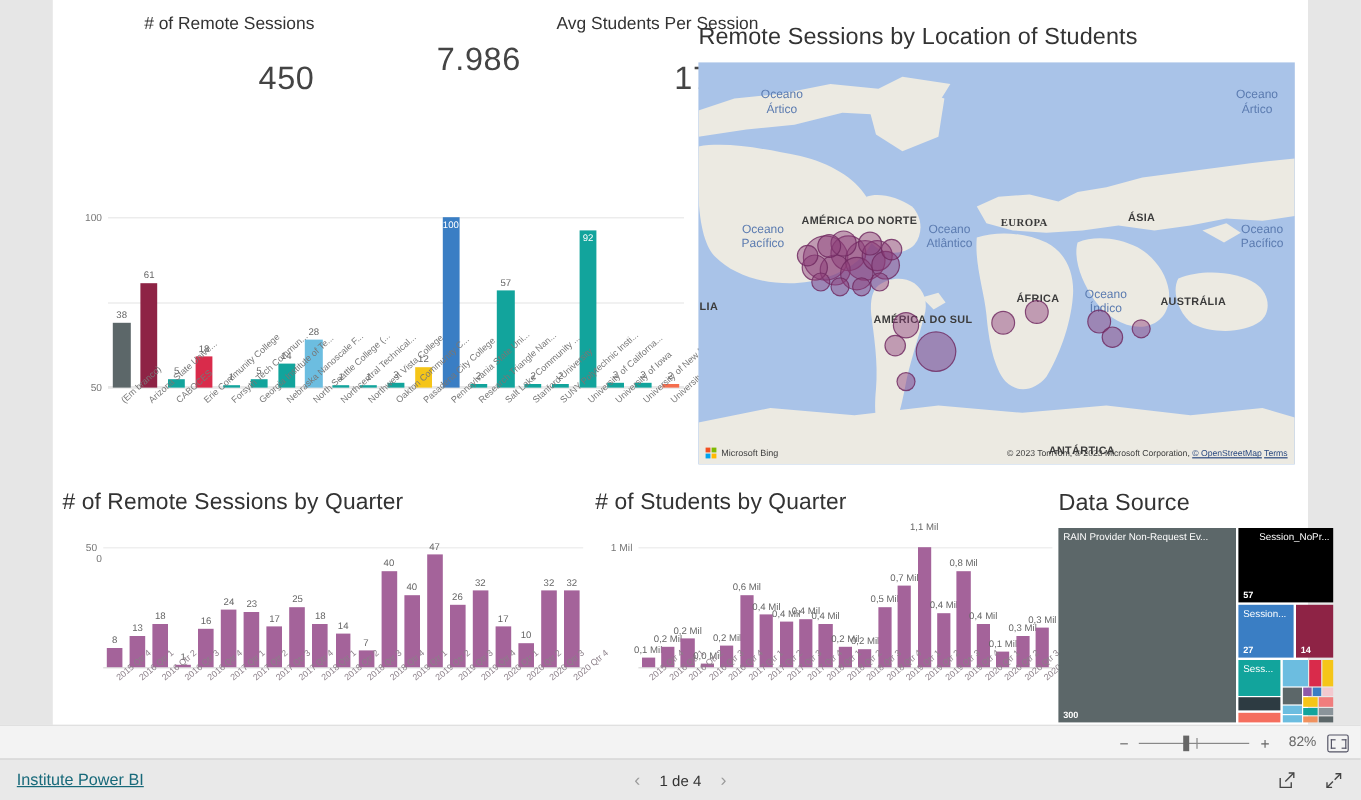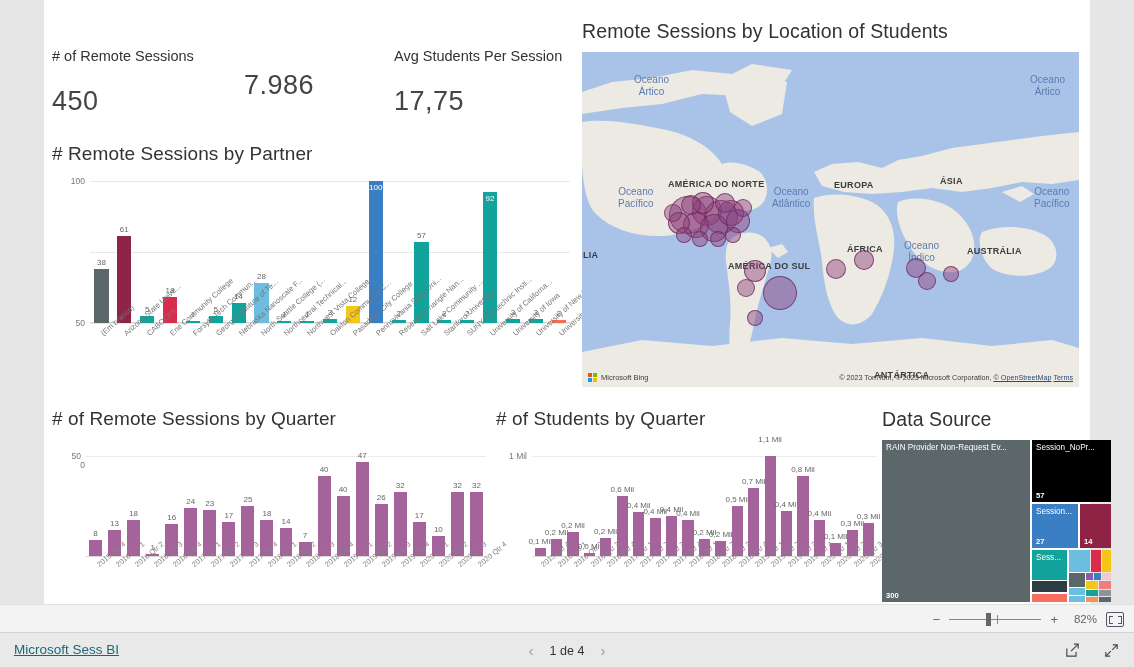--- a/index.html
+++ b/index.html
@@ -14,21 +14,21 @@
   
   .canvas{
     position:absolute;left:44px;top:0;width:1046px;height:604px;
     background:#ffffff;
   }
   .side-gutter-l{position:absolute;left:0;top:0;width:44px;height:604px;background:#e6e6e6;}
   .side-gutter-r{position:absolute;left:1090px;top:0;width:44px;height:604px;background:#e6e6e6;}
 
   
   .kpi-row{position:absolute;left:0;top:12px;width:530px;height:110px;}
-  .kpi{position:absolute;text-align:left;margin-top:36px;}
+  .kpi{position:absolute;text-align:right;}
   .kpi .kpi-title{
     font-size:14.5px;color:#333;font-weight:400;white-space:nowrap;
   }
   .kpi .kpi-value{
     margin-top:22px;font-size:27px;color:#444;font-weight:400;letter-spacing:.5px;
   }
   .kpi0{left:8px;width:210px;}
   .kpi1{left:200px;width:190px;}
   .kpi2{left:350px;width:238px;}
 
@@ -149,21 +149,20 @@
       <div class="kpi kpi1">
         <div class="kpi-value">7.986</div>
       </div>
       <div class="kpi kpi2">
         <div class="kpi-title">Avg Students Per Session</div>
         <div class="kpi-value">17,75</div>
       </div>
     </div>
 
     <div class="partner">
-      <div class="vtitle"># Remote Sessions by Partner</div>
       <div class="p-plot" id="p-plot">
         <div class="p-axis"></div>
         <div class="gl" style="top: 142px;">
             <div class="p-ylab" style="top: 142px;">0</div>
           </div>
           <div class="gl" style="top: 71px;">
             <div class="p-ylab" style="top: 71px;">50</div>
           </div>
           <div class="gl" style="top: 0px;">
             <div class="p-ylab" style="top: 0px;">100</div>
@@ -317,21 +316,21 @@
 Pacífico</div>
             <div class="ocean-lab" style="left: 452px; top: 134px;">Oceano
 Pacífico</div>
             <div class="ocean-lab" style="left: 190px; top: 134px;">Oceano
 Atlântico</div>
             <div class="ocean-lab" style="left: 322px; top: 188px;">Oceano
 Índico</div>
           </div>
         <div id="cont-labels">
             <div class="cont-lab" style="left: 86px; top: 127px;">AMÉRICA DO NORTE</div>
-            <div class="cont-lab" style="left: 252px; top: 128px;">EUROPA</div>
+            <div class="cont-lab" style="left: 252px; top: 128px; font-family: Liberation Serif, serif;">EUROPA</div>
             <div class="cont-lab" style="left: 358px; top: 124px;">ÁSIA</div>
             <div class="cont-lab" style="left: 265px; top: 192px;">ÁFRICA</div>
             <div class="cont-lab" style="left: 146px; top: 209px;">AMÉRICA DO SUL</div>
             <div class="cont-lab" style="left: 385px; top: 194px;">AUSTRÁLIA</div>
             <div class="cont-lab" style="left: 292px; top: 318px;">ANTÁRTICA</div>
             <div class="cont-lab" style="left: 1px; top: 198px;">LIA</div>
           </div>
         <div id="bubbles">
             <div class="bubble" style="left: 87px; top: 144px; width: 36px; height: 36px;"></div>
             <div class="bubble" style="left: 110px; top: 144px; width: 28px; height: 28px;"></div>
@@ -619,21 +618,21 @@
         </div>
     </div>
 
     <div class="ds">
       <div class="vtitle">Data Source</div>
       <div class="tmap" id="tmap">
           <div class="tile" style="left: 0px; top: 0px; width: 148px; height: 162px; background: rgb(92, 103, 105);">
             <div class="t-name">RAIN Provider Non-Request Ev...</div>
             <div class="t-val">300</div>
           </div>
-          <div class="tile" style="left: 150px; top: 0px; width: 79px; height: 62px; background: rgb(0, 0, 0);">
+          <div class="tile" style="left: 150px; top: 0px; width: 79px; height: 62px; background: rgb(0, 0, 0); text-align: right;">
             <div class="t-name">Session_NoPr...</div>
             <div class="t-val">57</div>
           </div>
           <div class="tile" style="left: 150px; top: 64px; width: 46px; height: 44px; background: rgb(58, 126, 196);">
             <div class="t-name">Session...</div>
             <div class="t-val">27</div>
           </div>
           <div class="tile" style="left: 198px; top: 64px; width: 31px; height: 44px; background: rgb(142, 35, 69);">
             <div class="t-val">14</div>
           </div>
@@ -670,21 +669,21 @@
         <span class="tick"></span>
         <span class="thumb"></span>
       </span>
       <span class="zb-plus">+</span>
       <span class="zb-pct">82%</span>
       <span class="zb-fit"></span>
     </div>
   </div>
 
   <div class="footer">
-    <a class="brand" href="#">Microsoft Sess BI</a>
+    <a class="brand" href="#">Institute Power BI</a>
     <div class="pager">
       <span class="pg-arrow">‹</span>
       <span class="pg-label">1 de 4</span>
       <span class="pg-arrow">›</span>
     </div>
     <div class="fr-icons">
       <span class="ic">
         <svg viewBox="0 0 24 24" fill="none" stroke="currentColor" stroke-width="1.6">
           <path d="M4 9 V20 H17 V14"></path>
             <path d="M10 13 L20 3"></path>

